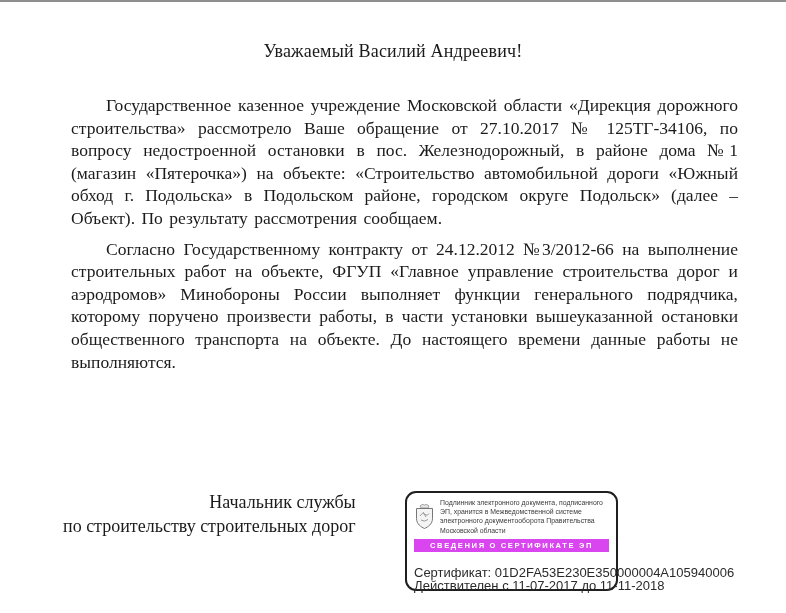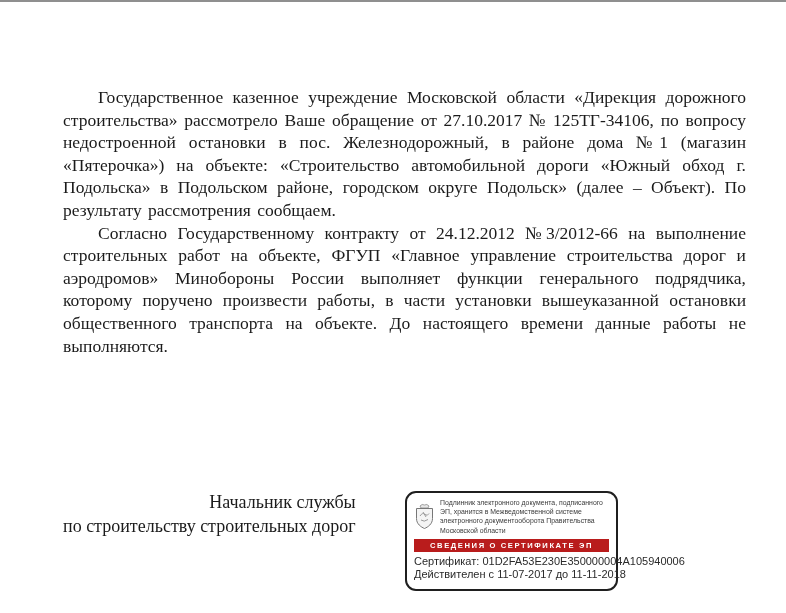--- a/index.html
+++ b/index.html
@@ -29,21 +29,21 @@
   .body-text {
     position: absolute;
     top: 86px;
     left: 63px;
     width: 683px;
     font-size: 17.5px;
     line-height: 22.6px;
     text-align: justify;
   }
   .body-text p {
-    margin: 0;
+    margin: 8px;
     text-indent: 35px;
     word-spacing: 2px;
     font-family: Liberation Serif, serif;
   }
   .sig-position {
     position: absolute;
     left: 63px;
     top: 491px;
     font-size: 18px;
     line-height: 23.5px;
@@ -80,43 +80,44 @@
     height: 27px;
   }
   .stamp-header-text {
     font-size: 6.9px;
     line-height: 9.2px;
     color: #3a3a3a;
     text-align: left;
   }
   .stamp-bar {
     margin-top: 4px;
-    background: #b91c1c;
+    background: #d946ef;
     color: #ffffff;
     font-size: 7.6px;
     font-weight: bold;
     letter-spacing: 1.6px;
     text-align: center;
     padding: 2.5px 0 2px 0;
   }
   .stamp-info {
-    margin-top: 3px;
-    font-size: 11px;
+    margin-top: 15px;
+    font-size: 13px;
     line-height: 12.6px;
     color: #2a2a2a;
   }
   .stamp-info div { white-space: nowrap; }
 </style>
 </head>
 <body>
 
 <div class="page">
 
   <div class="top-line"></div>
 
+  <div class="salutation">Уважаемый Василий Андреевич!</div>
 
   <div class="body-text">
     <p>Государственное казенное учреждение Московской области «Дирекция дорожного строительства» рассмотрело Ваше обращение от 27.10.2017 № 125ТГ-34106, по вопросу недостроенной остановки в пос. Железнодорожный, в районе дома №1 (магазин «Пятерочка») на объекте: «Строительство автомобильной дороги «Южный обход г. Подольска» в Подольском районе, городском округе Подольск» (далее – Объект). По результату рассмотрения сообщаем.</p>
     <p>Согласно Государственному контракту от 24.12.2012 №3/2012-66 на выполнение строительных работ на объекте, ФГУП «Главное управление строительства дорог и аэродромов» Минобороны России выполняет функции генерального подрядчика, которому поручено произвести работы, в части установки вышеуказанной остановки общественного транспорта на объекте. До настоящего времени данные работы не выполняются.</p>
   </div>
 
   <div class="sig-position">
     <div>Начальник службы</div>
     <div>по строительству строительных дорог</div>
   </div>

